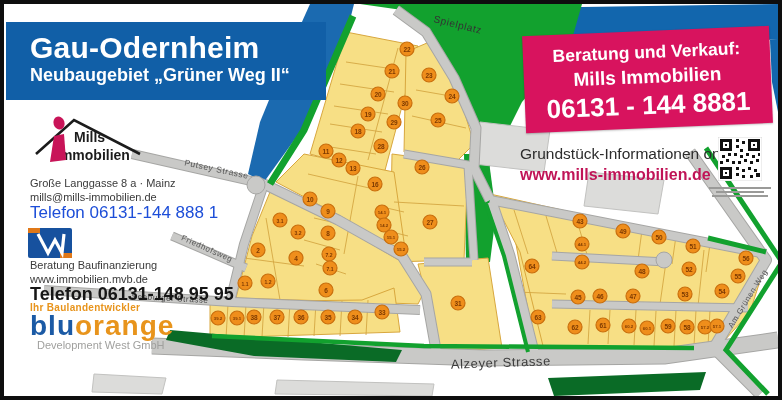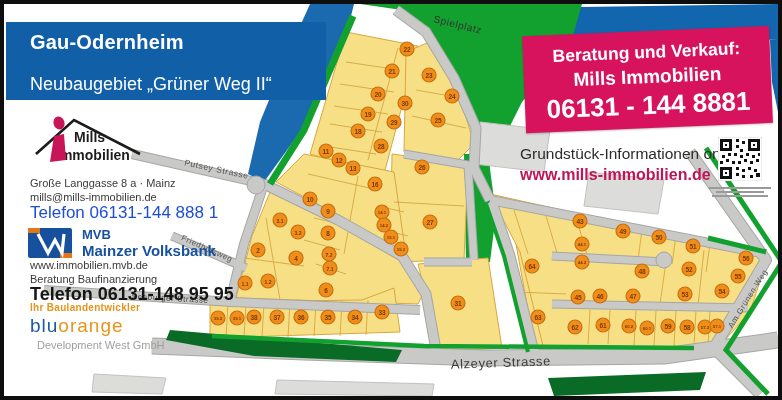--- a/index.html
+++ b/index.html
@@ -5,36 +5,36 @@
   html,body{margin:0;padding:0;background:#888;}
   .stage{position:relative;width:782px;height:400px;background:#ffffff;
          border:4px solid #0e0e0e;box-sizing:border-box;overflow:hidden;
          font-family:"Liberation Sans",sans-serif;}
   .stage *{box-sizing:border-box;}
   svg.map{position:absolute;left:0;top:0;width:774px;height:392px;}
   .abs{position:absolute;}
   
   .title-box{left:2px;top:18px;width:320px;height:78px;background:#115fa7;color:#fff;
              padding:9px 0 0 24px;}
-  .title-box h1{margin:0;font-size:20px;font-weight:bold;letter-spacing:.2px;}
-  .title-box h2{margin:20px 0 0 0;font-size:18px;font-weight:normal;}
+  .title-box h1{margin:0;font-size:30px;font-weight:bold;letter-spacing:.2px;}
+  .title-box h2{margin:0 0 0 0;font-size:18px;font-weight:bold;}
   
   .mills-logo{left:24px;top:104px;}
   .mills-addr{left:26px;top:172px;font-size:11px;color:#3a3a3a;line-height:14px;}
   .mills-addr .phone{font-size:17px;color:#1d4ed8;font-weight:400;margin-top:2px;}
   
   .mvb{left:24px;top:224px;display:flex;gap:8px;}
   .mvb-txt .abbr{font-size:13px;font-weight:bold;color:#17519e;line-height:14px;}
   .mvb-txt .name{font-size:15px;font-weight:bold;color:#17519e;line-height:17px;}
   .mvb-lines{left:26px;top:254px;font-size:11px;color:#3a3a3a;line-height:14px;}
   .mvb-lines .phone{font-size:18px;color:#161616;font-weight:600;margin-top:1px;}
   
   .bluor{left:26px;top:298px;}
   .bluor .tag{font-size:10px;font-weight:bold;color:#e8941c;letter-spacing:.3px;}
-  .bluor .brand{font-size:19px;font-weight:400;line-height:26px;letter-spacing:1px;}
+  .bluor .brand{font-size:28px;font-weight:700;line-height:26px;letter-spacing:1px;}
   .bluor .brand .b{color:#1b5aa5;}
   .bluor .brand .o{color:#e8941c;}
   .bluor .sub{font-size:11px;color:#a0a09e;margin-left:7px;}
   
   .redbox{left:520px;top:27px;width:247px;height:97px;background:#d8135e;color:#fff;
           transform:rotate(-2.4deg);text-align:center;padding-top:9px;
           box-shadow:0 1px 2px rgba(0,0,0,.25);}
   .redbox .l1{font-size:17.5px;font-weight:bold;line-height:24px;}
   .redbox .l2{font-size:19px;font-weight:bold;line-height:25px;}
   .redbox .l3{font-size:26px;font-weight:bold;line-height:32px;}
@@ -474,28 +474,24 @@
     <div class="phone">Telefon 06131-144 888 1</div>
   </div>
 
   <div class="abs mvb">
     <svg width="46" height="32" viewBox="0 0 46 32">
       <rect x="0" y="0" width="44" height="30" rx="2" fill="#17519e"></rect>
       <rect x="0" y="0" width="12" height="5" fill="#e07818"></rect>
       <rect x="32" y="25" width="12" height="5" fill="#e07818"></rect>
       <path d="M10,6 L20,25 L27,12 L34,25 L36,6" fill="none" stroke="#ffffff" stroke-width="3.2"></path>
     </svg>
-    <div class="mvb-txt">
-      <div class="abbr">MVB</div>
-      <div class="name">Mainzer Volksbank</div>
-    </div>
   </div>
   <div class="abs mvb-lines">
+    <div>Beratung Baufinanzierung</div>
     <div>www.immobilien.mvb.de</div>
-    <div>Beratung Baufinanzierung</div>
     <div class="phone">Telefon 06131-148 95 95</div>
   </div>
 
   <div class="abs bluor">
     <div class="tag">Ihr Baulandentwickler</div>
     <div class="brand"><span class="b">blu</span><span class="o">orange</span></div>
     <div class="sub">Development West GmbH</div>
   </div>
 
   <div class="abs redbox">

